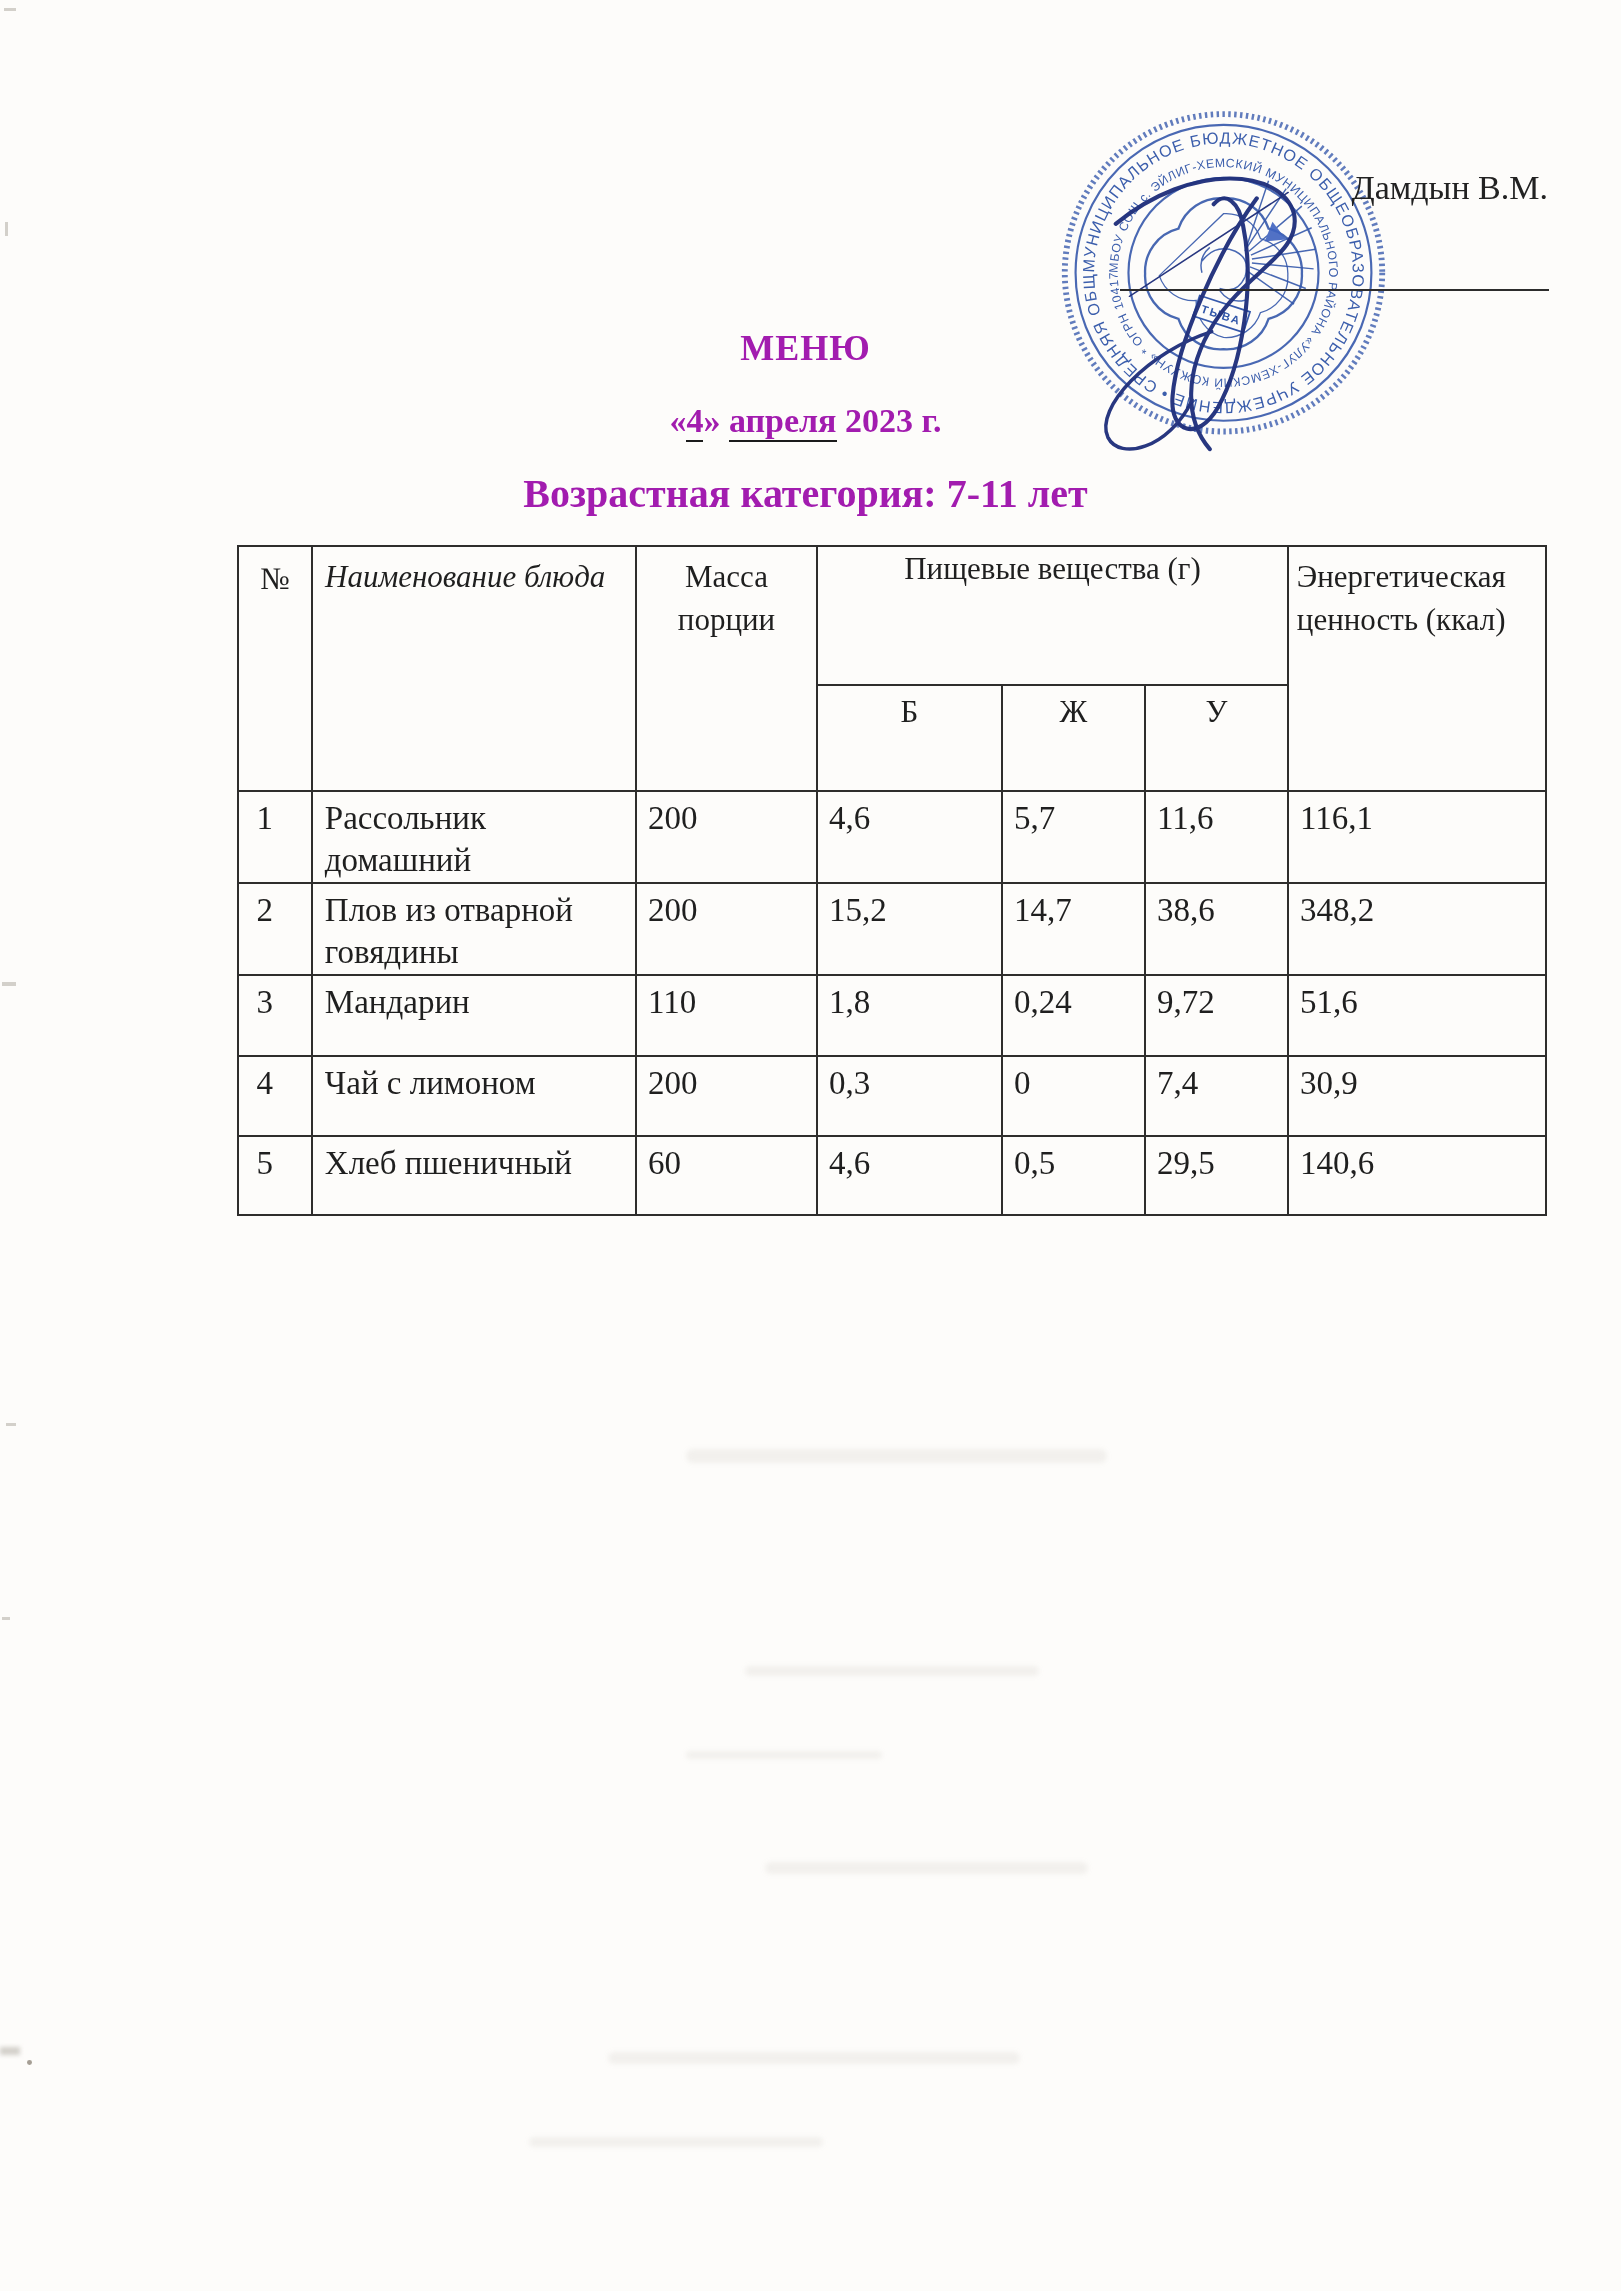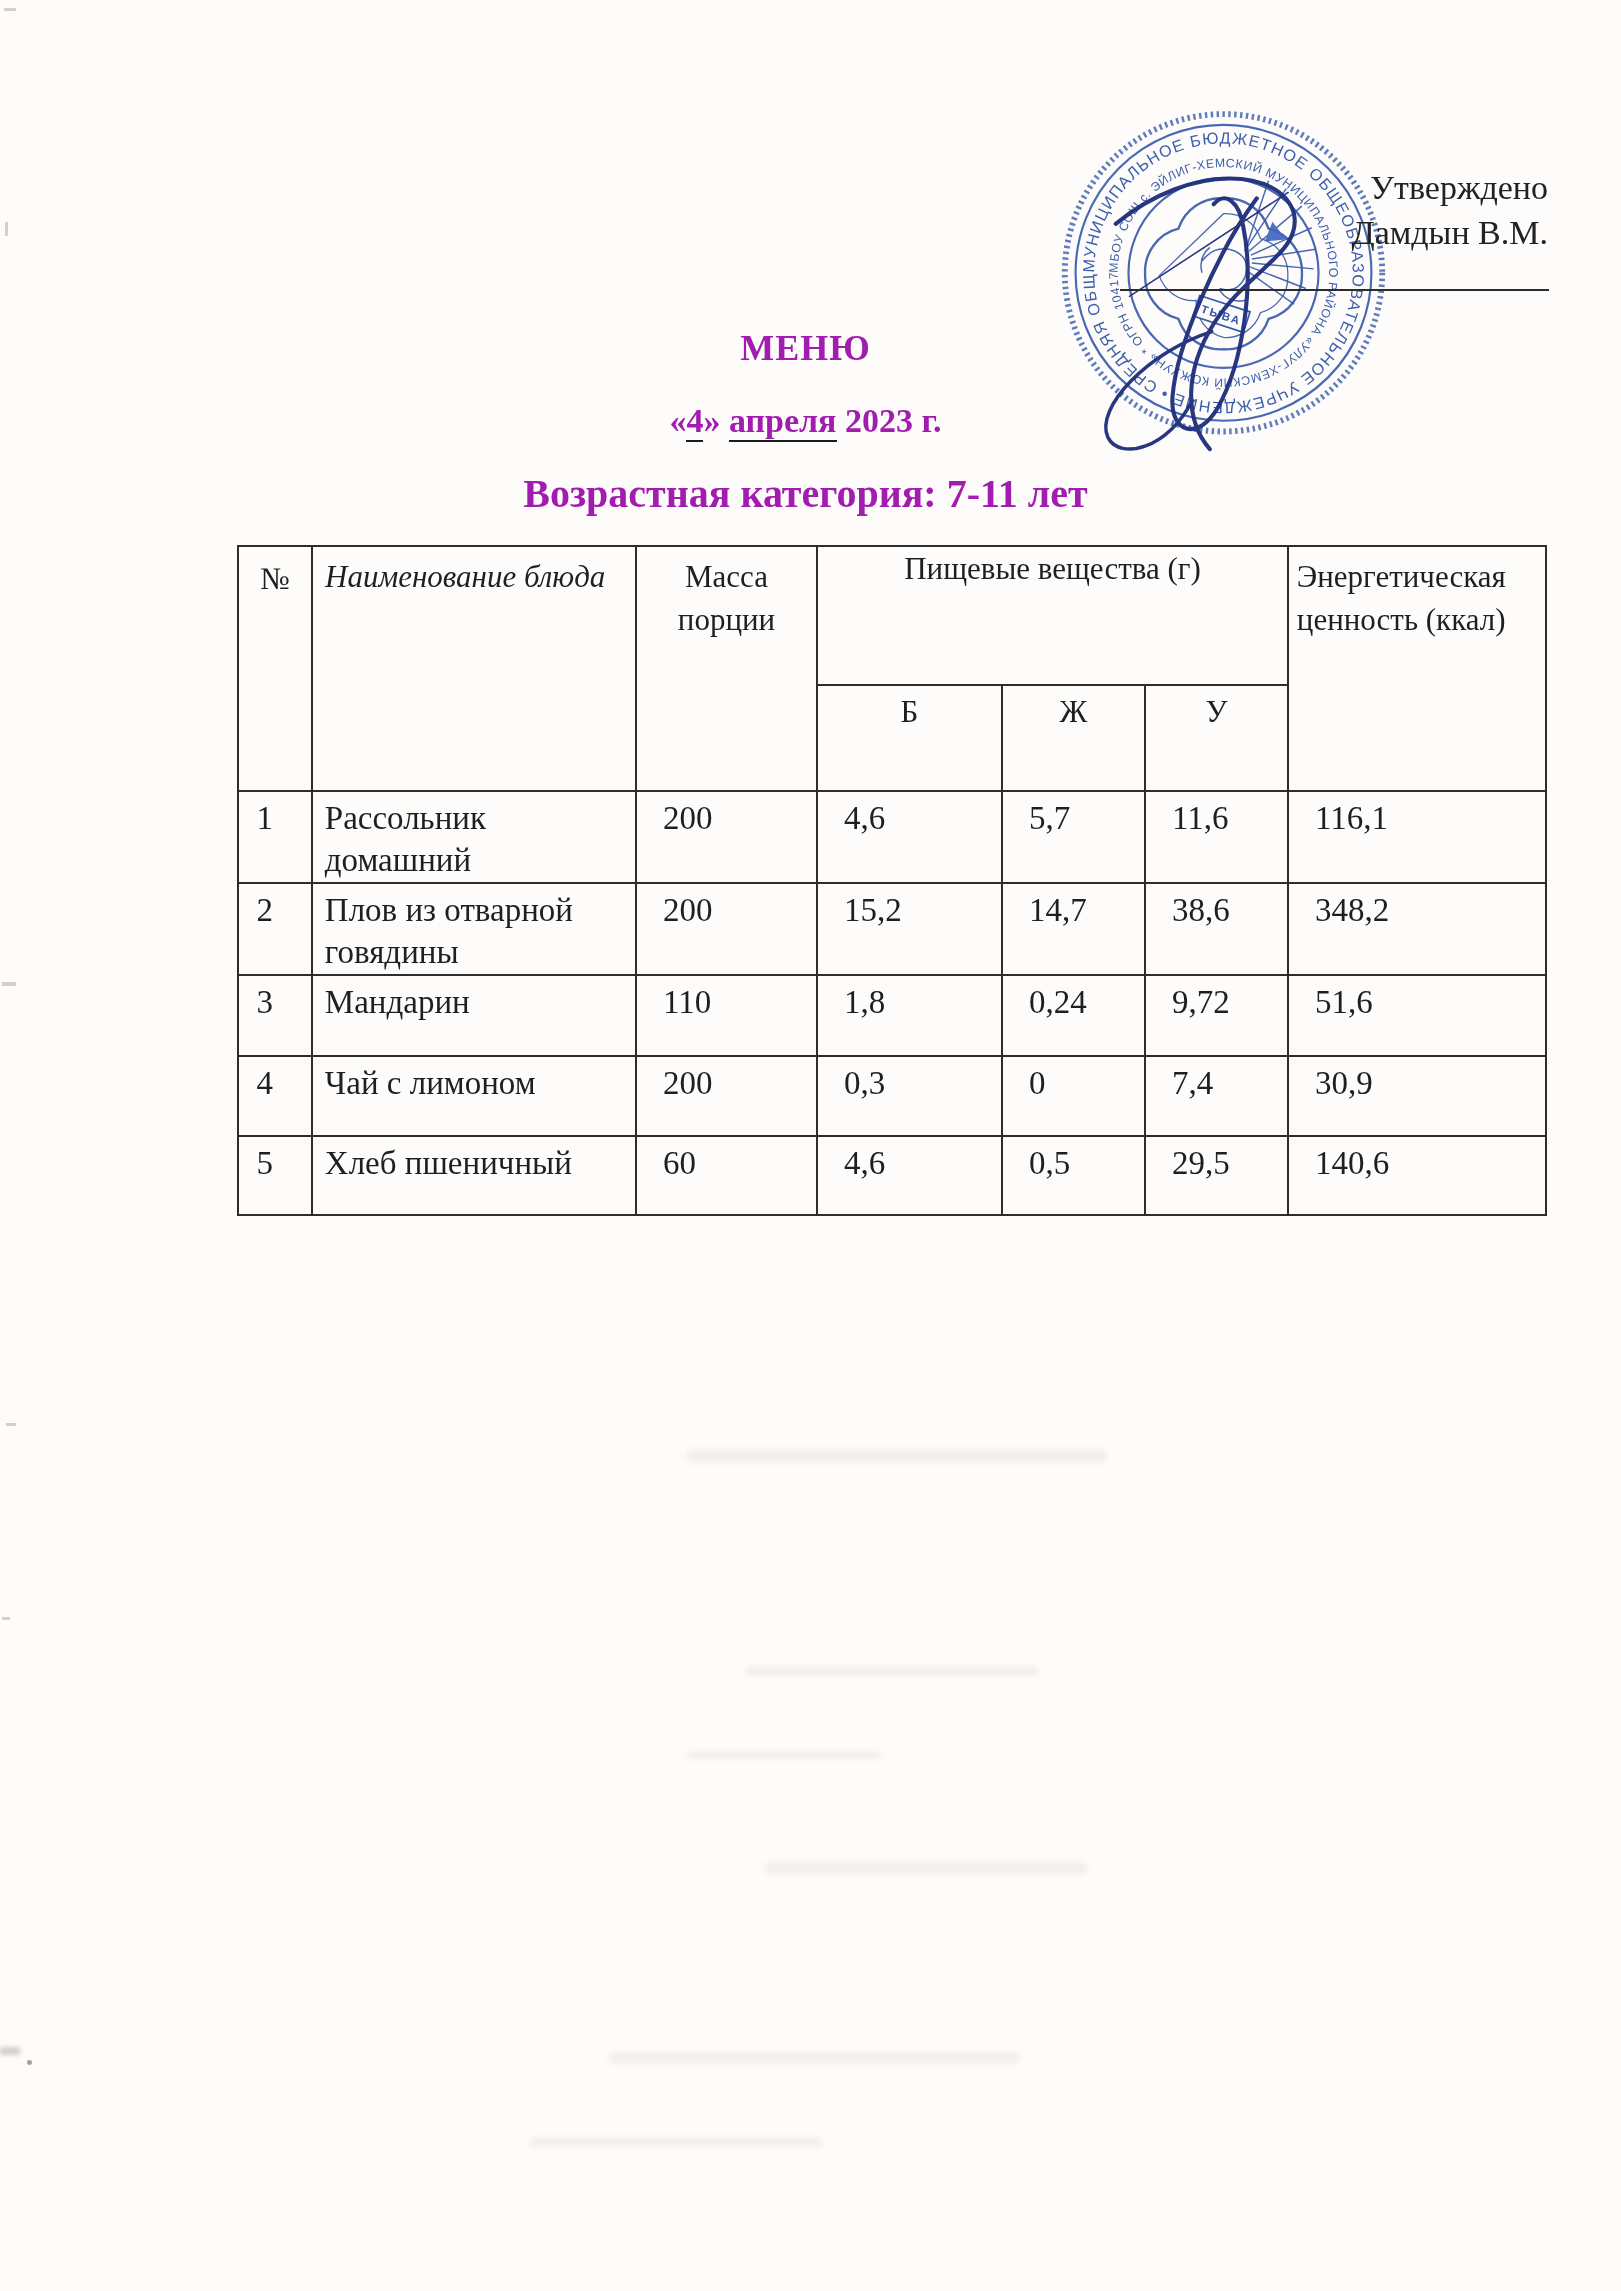--- a/index.html
+++ b/index.html
@@ -36,21 +36,21 @@
   }
   th.h{font-weight:bold;font-size:31px;line-height:43px;padding-top:7.8px;text-align:center;}
   th.h-num{padding-top:9.8px;}
   th.h-name{padding-left:2px;padding-right:19.6px;font-style:italic;}
   th.h-nutr{vertical-align:middle;padding-top:0;}
   th.h-energy{text-align:left;padding-left:7.8px;padding-right:3.9px;border-radius:20px;}
   th.h-sub{font-weight:bold;font-size:31px;padding-top:7.8px;text-align:center;vertical-align:top;}
   td.c{font-size:33px;line-height:42px;padding-top:4.9px;}
   td.c-num{padding-left:17.6px;}
   td.c-name{padding-left:11.8px;padding-right:41px;}
-  td.c-val{padding-left:26px;}
+  td.c-val{padding-left:11px;}
   
   .smudge{position:absolute;border-radius:7.8px;background:rgba(148,140,126,0.10);filter:blur(2.9px);}
   .mark{position:absolute;background:#d3d0ca;}
   .dot{position:absolute;background:#a59e94;border-radius:50%;}
 </style>
 </head>
 <body>
 
 <div class="page">
 
@@ -90,21 +90,20 @@
 
     <g stroke="#20307c" fill="none" stroke-linecap="round" opacity="0.96">
       <path stroke-width="4.2" d="M62,122 C140,58 232,66 244,112 C252,152 196,170 162,224 C132,272 132,322 158,352"></path>
       <path stroke-width="4.2" d="M206,96 C166,150 124,246 120,298 C117,336 146,344 166,310 C192,264 204,182 192,124 C188,100 174,88 162,102"></path>
       <path stroke-width="3.6" d="M160,232 C96,252 40,310 54,340 C66,364 116,352 140,302"></path>
       <path stroke-width="1.6" d="M76,196 L238,90"></path>
     </g>
   </svg>
 
   <div class="approval">
-    <div>Утверждено</div>
     <div>Дамдын В.М.</div>
   </div>
   <div class="sign-line"></div>
 
   <div class="center-line title-menu">МЕНЮ</div>
 
   <div class="center-line date-line"><span>«</span><span class="u">4</span><span>»</span><span>&nbsp;</span><span class="u">апреля</span><span>&nbsp;</span><span>2023 г.</span></div>
 
   <div class="center-line category-line">Возрастная категория: 7-11 лет</div>
 

